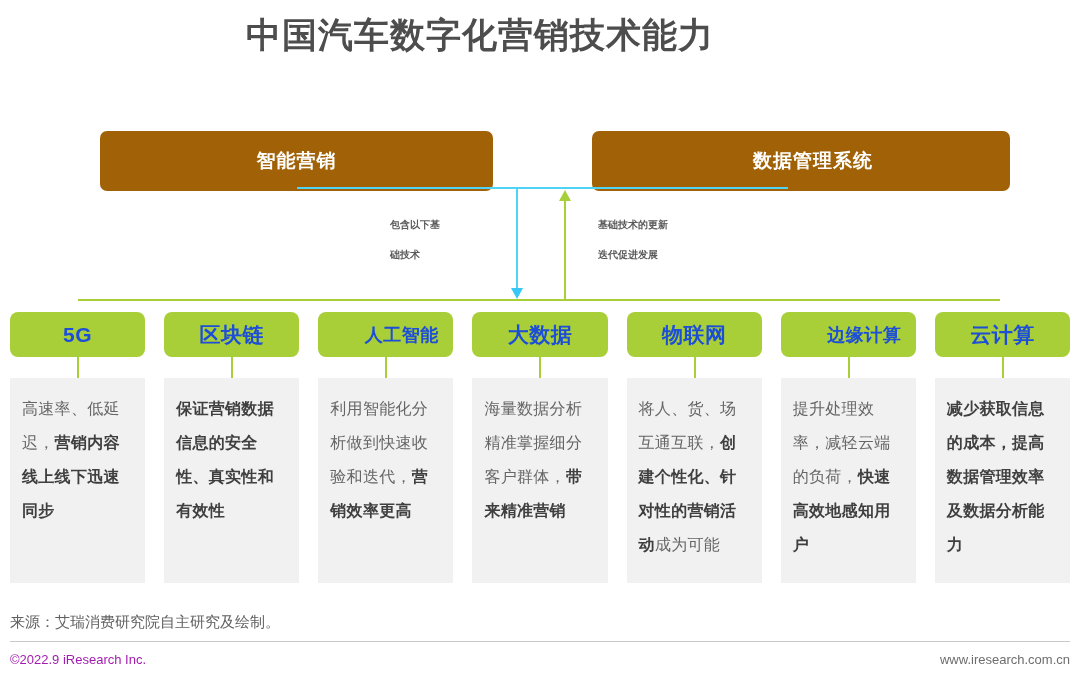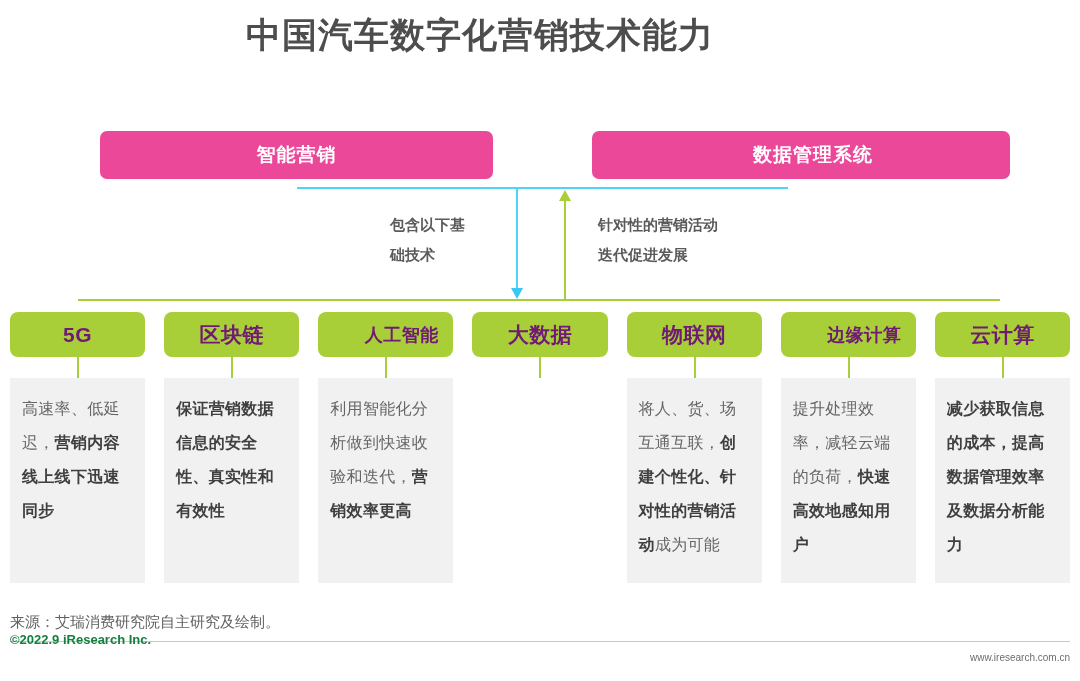--- a/index.html
+++ b/index.html
@@ -26,23 +26,23 @@
     font-size: 35px;
     font-weight: bold;
     color: #4d4d4d;
     letter-spacing: 1px;
     line-height: 46px;
   }
 
   
   .blue-box {
     position: absolute;
-    height: 48px;
+    height: 60px;
     border-radius: 7px;
-    background: #ec4899;
+    background: #a16207;
     color: #ffffff;
     font-size: 19px;
     font-weight: bold;
     display: flex;
     align-items: center;
     justify-content: center;
     letter-spacing: 1px;
   }
   #blue-box-0 { left: 100px; top: 131px; width: 393px; }
   #blue-box-1 { left: 592px; top: 131px; width: 394px; padding-left: 24px; }
@@ -97,21 +97,21 @@
     top: 190px;
     width: 0; height: 0;
     border-left: 6px solid transparent;
     border-right: 6px solid transparent;
     border-bottom: 11px solid #a8ce38;
   }
 
   
   .connector-caption {
     position: absolute;
-    font-size: 15px;
+    font-size: 10px;
     line-height: 30px;
     color: #5a5a5a;
     font-weight: bold;
     white-space: pre-line;
   }
   #caption-down { left: 390px; top: 210px; width: 120px; }
   #caption-up   { left: 598px; top: 210px; width: 190px; }
 
   
   #columns {
@@ -123,21 +123,21 @@
     gap: 19px;
   }
   .column {
     width: 136px;
     position: relative;
   }
   .col-header {
     height: 45px;
     border-radius: 8px;
     background: #a8ce38;
-    color: #701a75;
+    color: #1d4ed8;
     font-size: 21px;
     font-weight: bold;
     display: flex;
     align-items: center;
     justify-content: center;
     letter-spacing: 0.5px;
   }
   .col-header.small { font-size: 18px; padding-left: 32px; }
   .col-stub {
     position: absolute;
@@ -172,51 +172,50 @@
     position: absolute;
     left: 10px;
     top: 641px;
     width: 1060px;
     height: 1px;
     background: #c9c9c9;
   }
   #copyright {
     position: absolute;
     left: 10px;
-    top: 632px;
+    top: 652px;
     font-size: 13px;
-    color: #15803d;
-    font-weight: bold;
+    color: #a21caf;
   }
   #site-url {
     position: absolute;
     right: 10px;
     top: 652px;
-    font-size: 10px;
+    font-size: 13px;
     color: #6d6d6d;
   }
 </style>
 </head>
 <body>
 
 <div id="page-title">中国汽车数字化营销技术能力</div>
 
 <div id="blue-box-0" class="blue-box">智能营销</div>
 <div id="blue-box-1" class="blue-box">数据管理系统</div>
 
 <div id="blue-hline"></div>
 <div id="blue-arrow-shaft" class="arrow-shaft"></div>
 <div id="blue-arrow-head"></div>
 
 <div id="green-arrow-shaft" class="arrow-shaft"></div>
 <div id="green-arrow-head"></div>
 
 <div id="caption-down" class="connector-caption">包含以下基
 础技术</div>
-<div id="caption-up" class="connector-caption">针对性的营销活动
+<div id="caption-up" class="connector-caption">基础技术的更新
 迭代促进发展</div>
 
 <div id="green-hline"></div>
 
 <div id="columns">
 
   <div class="column">
     <div class="col-header">5G</div>
     <div class="col-stub"></div>
     <div class="col-body">高速率、低延迟，<b>营销内容线上线下迅速同步</b></div>
@@ -230,20 +229,21 @@
 
   <div class="column">
     <div class="col-header small">人工智能</div>
     <div class="col-stub"></div>
     <div class="col-body">利用智能化分析做到快速收验和迭代，<b>营销效率更高</b></div>
   </div>
 
   <div class="column">
     <div class="col-header">大数据</div>
     <div class="col-stub"></div>
+    <div class="col-body">海量数据分析精准掌握细分客户群体，<b>带来精准营销</b></div>
   </div>
 
   <div class="column">
     <div class="col-header">物联网</div>
     <div class="col-stub"></div>
     <div class="col-body">将人、货、场互通互联，<b>创建个性化、针对性的营销活动</b>成为可能</div>
   </div>
 
   <div class="column">
     <div class="col-header small">边缘计算</div>

